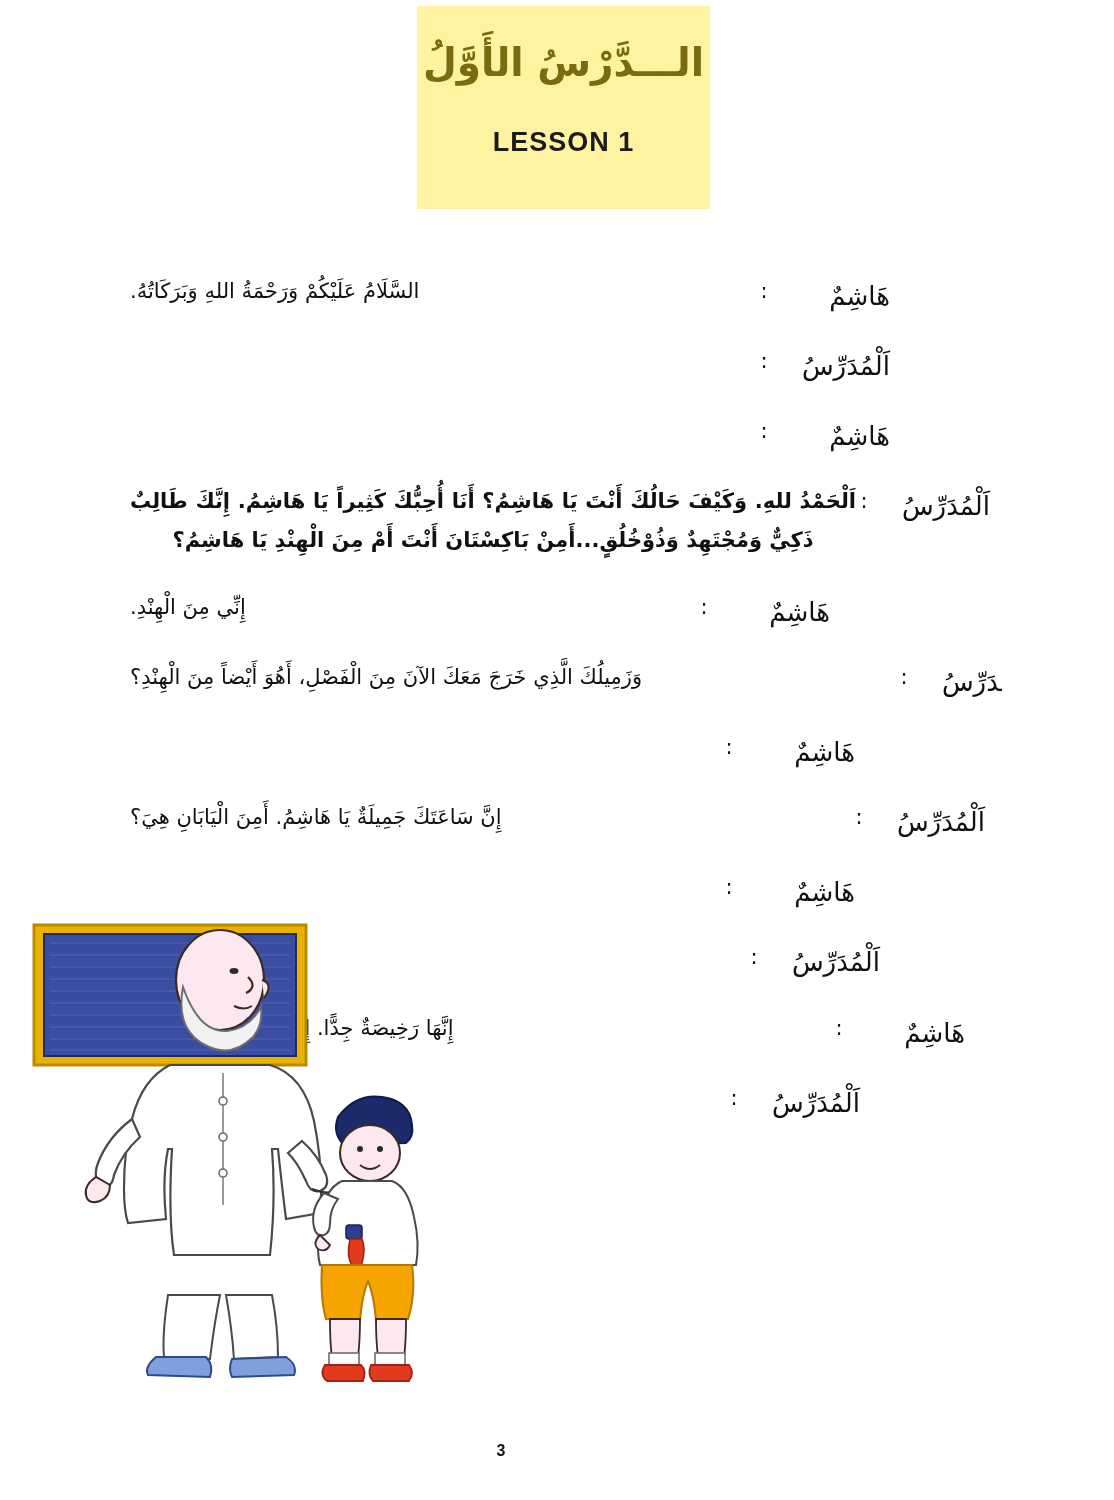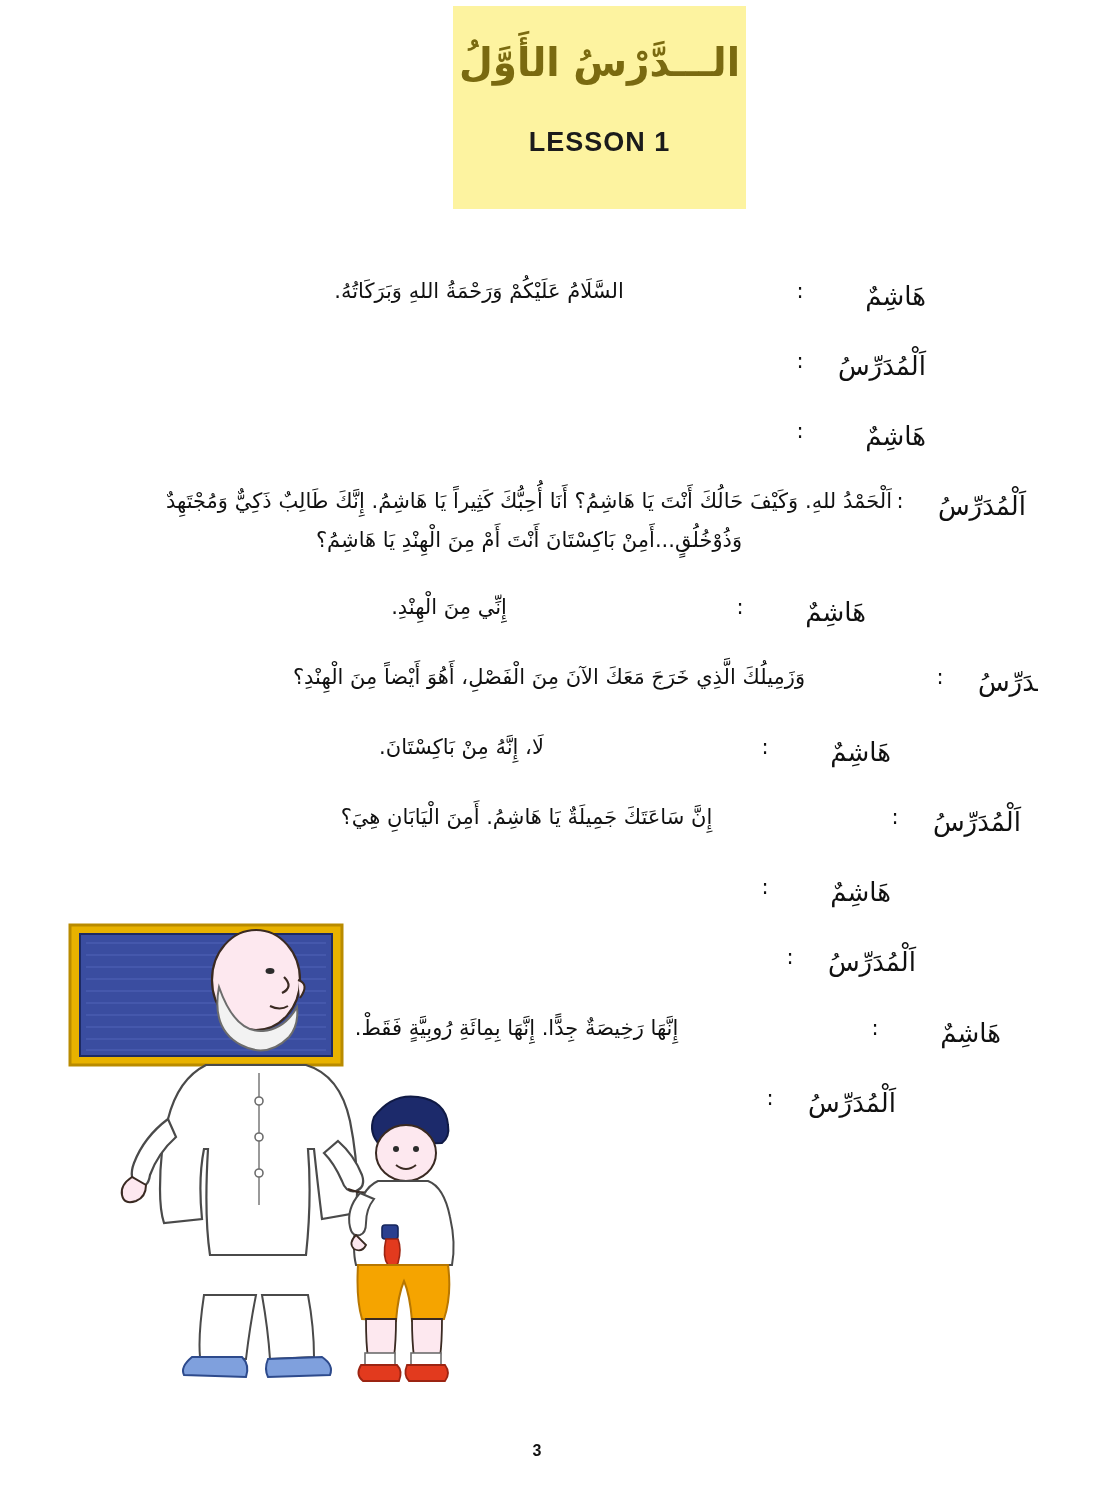--- a/index.html
+++ b/index.html
@@ -7,21 +7,20 @@
     padding: 0;
     background: #ffffff;
   }
   .page {
     position: relative;
     width: 1002px;
     height: 1500px;
     background: #ffffff;
     font-family: "DejaVu Sans", sans-serif;
     overflow: hidden;
-    margin-left: 36px;
   }
 
   
   .title-box {
     position: absolute;
     left: 417px;
     top: 6px;
     width: 293px;
     height: 203px;
     background: #fdf3a0;
@@ -69,25 +68,26 @@
     white-space: nowrap;
     font-size: 26px;
   }
   .colon {
     flex: 0 0 auto;
     width: 16px;
     text-align: center;
   }
   .speech {
     flex: 1 1 auto;
-    text-align: center;
+    text-align: left;
   }
   .speech.justify {
     text-align: justify;
     text-align-last: center;
+    font-weight: bold;
   }
 
   
   .illus {
     position: absolute;
     left: 20px;
     top: 905px;
     width: 420px;
     height: 480px;
   }
@@ -147,21 +147,20 @@
 
     <div class="line" style="padding-right:0px;">
       <div class="speaker">اَلْمُدَرِّسُ</div>
       <div class="colon">:</div>
       <div class="speech">وَزَمِيلُكَ الَّذِي خَرَجَ مَعَكَ الآنَ مِنَ الْفَصْلِ، أَهُوَ أَيْضاً مِنَ الْهِنْدِ؟</div>
     </div>
 
     <div class="line" style="padding-right:175px;">
       <div class="speaker">هَاشِمٌ</div>
       <div class="colon">:</div>
-      <div class="speech">لَا، إِنَّهُ مِنْ بَاكِسْتَانَ.</div>
     </div>
 
     <div class="line" style="padding-right:45px;">
       <div class="speaker">اَلْمُدَرِّسُ</div>
       <div class="colon">:</div>
       <div class="speech">إِنَّ سَاعَتَكَ جَمِيلَةٌ يَا هَاشِمُ. أَمِنَ الْيَابَانِ هِيَ؟</div>
     </div>
 
     <div class="line" style="padding-right:175px;">
       <div class="speaker">هَاشِمٌ</div>

